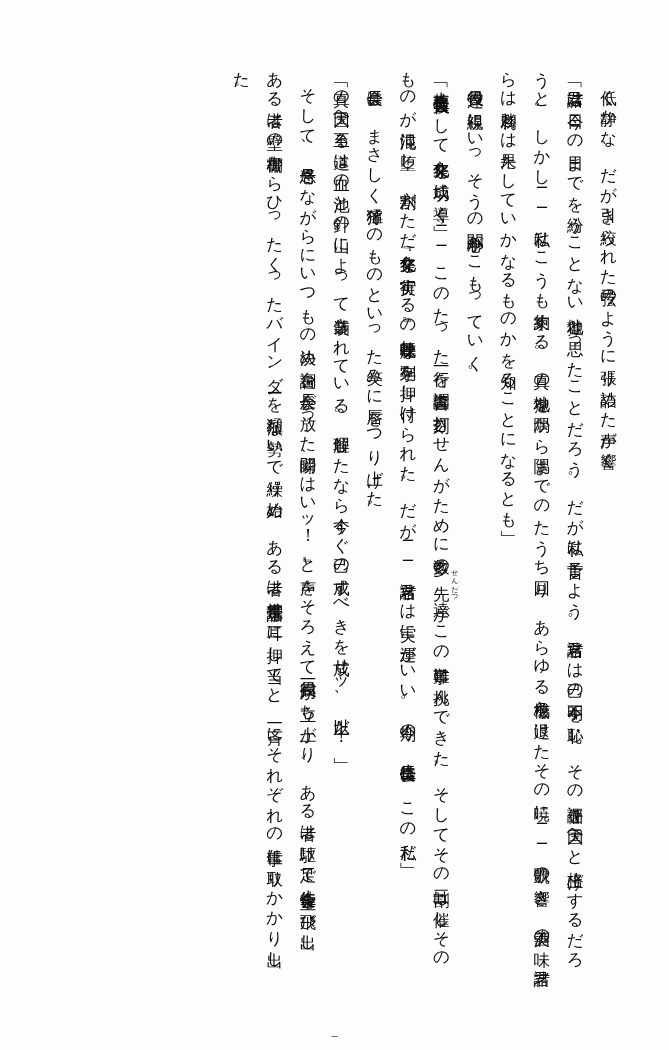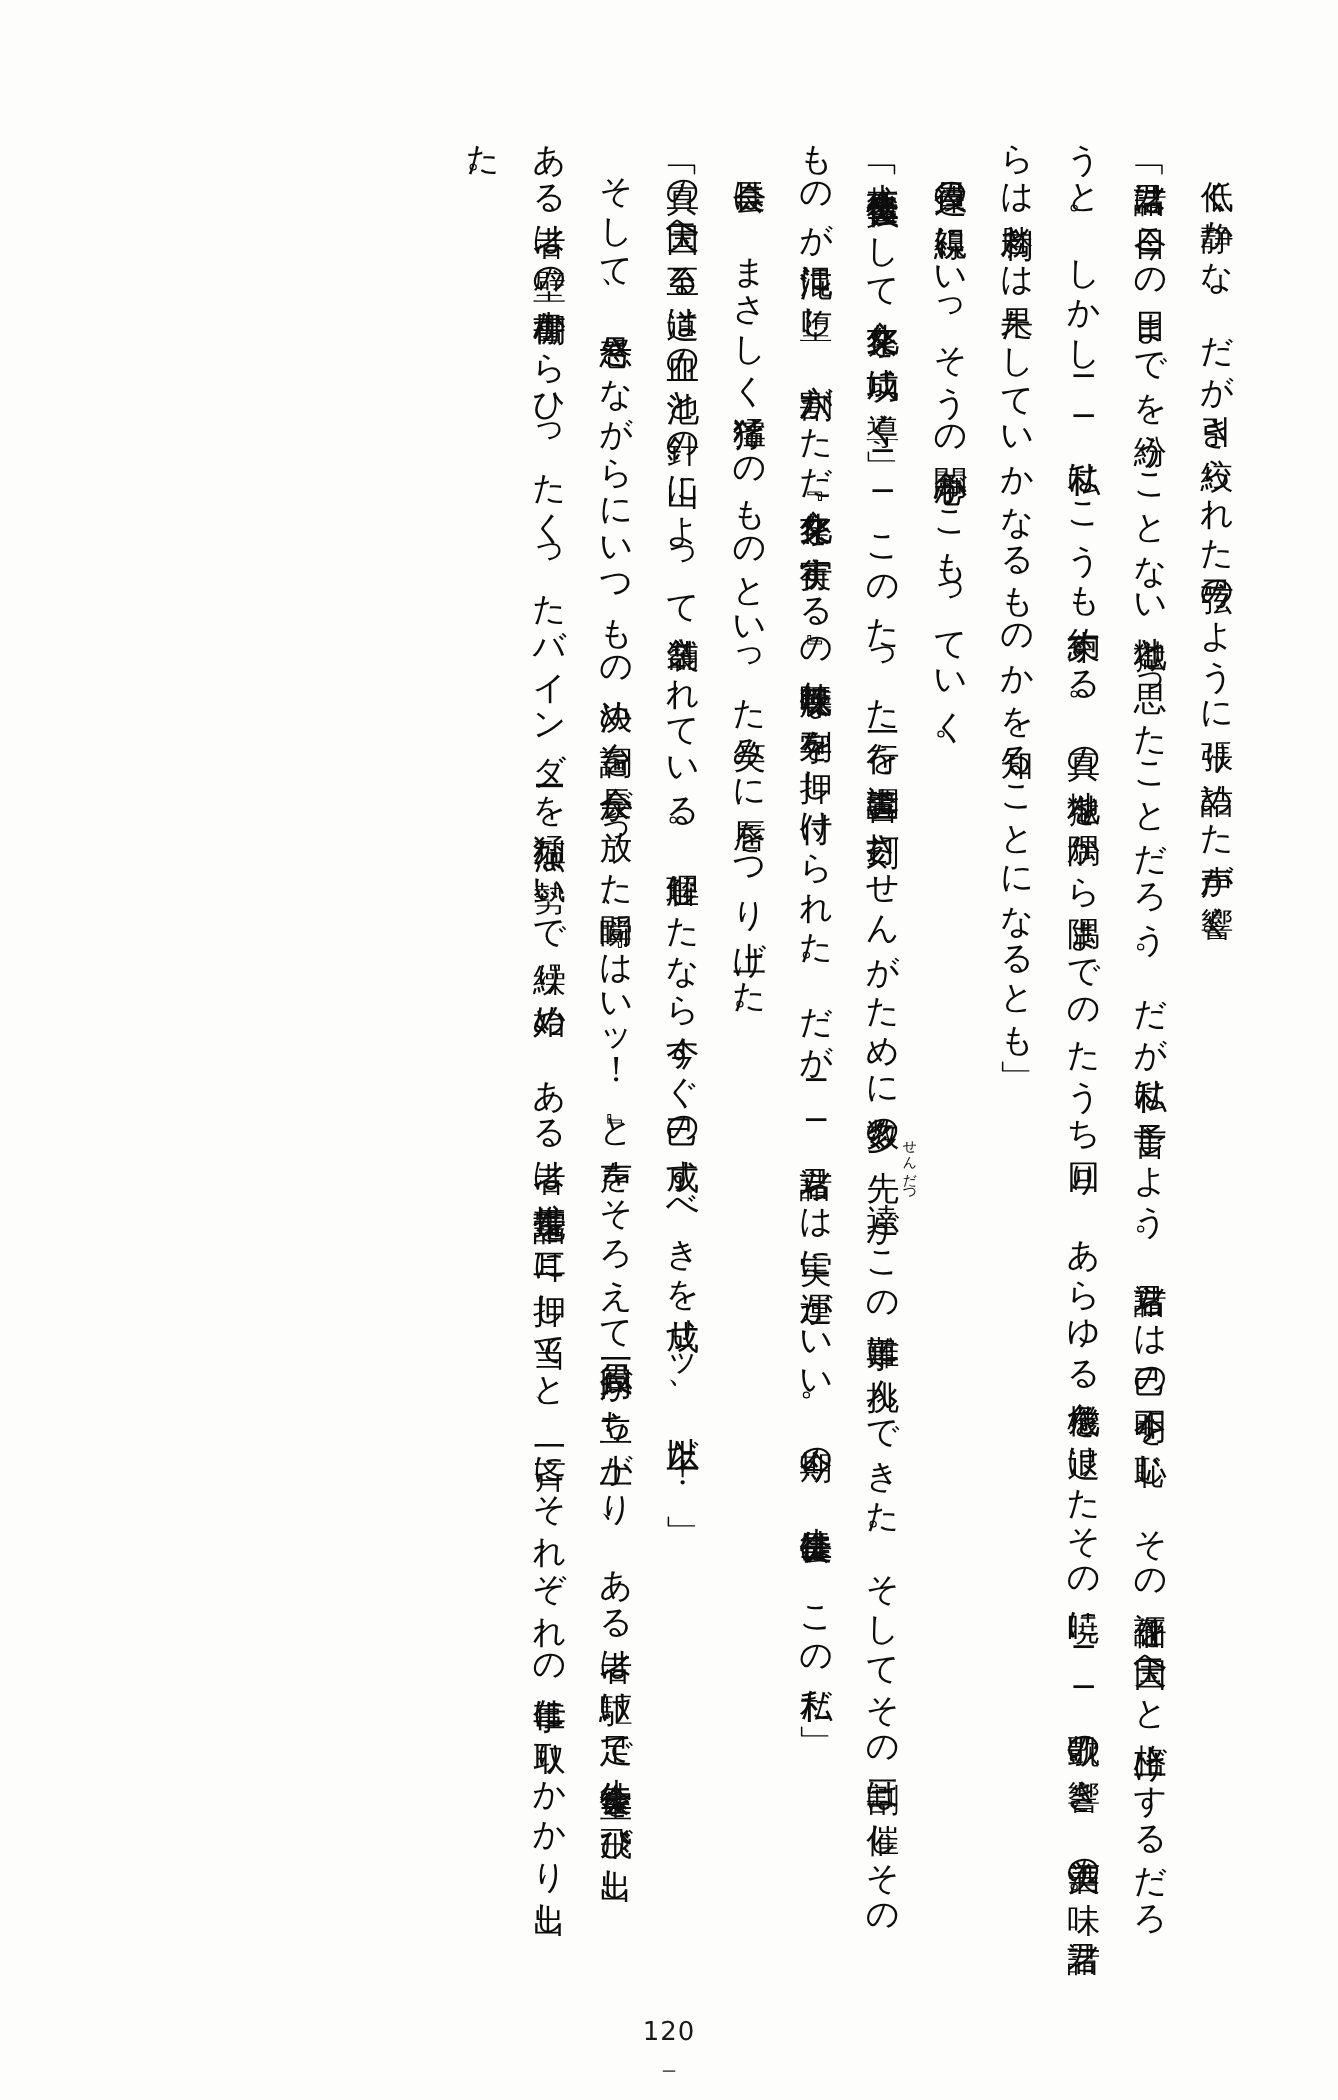--- a/index.html
+++ b/index.html
@@ -82,16 +82,15 @@
   <div class="text-body">
     <p class="para">低く静かな、だが引き絞られた弓弦のように張り詰めた声が響く。</p>
     <p class="para">「諸君は今日この日までを紛うことない地獄と思ったことだろう。だが私は予言しよう。諸君らは己の不明を恥じ、その評価を天国へと格上げするだろうと。しかし──私はこうも約束する。真の地獄を隅から隅までのたうち回り、あらゆる危機を退けたその暁に──凱歌の響き。美酒の味。諸君らは勝利とは果たしていかなるものかを知ることになるとも」</p>
     <p class="para">役員達の視線にいっそうの闘争心がこもっていく。</p>
     <p class="para">「本校生徒会役員として文化祭を成功に導く」──このたった一行を調査書に打刻させんがために数多の<ruby>先達<rt>せんだつ</rt></ruby>がこの難事に挑んできた。そしてその三割は催しそのものが混沌に堕し、六割がただ『文化祭を実行する』の無味乾燥な字列を押し付けられた。だが──諸君らは実に運がいい。今期の、生徒会長は、この私だ」</p>
     <p class="para">会長は、まさしく獰猛そのものといった笑みに唇をつり上げた。</p>
     <p class="para">「真の天国へ至る道は血の池と針の山によって舗装されている。理解したなら今すぐ己の成すべきを成せッ、以上だ!」</p>
     <p class="para">そして、怒号さながらにいつもの決め台詞を会長が放った瞬間、『はいッ!』と声をそろえて役員一同が立ち上がり、ある者は駆け足で生徒会室を飛び出し、ある者は壁の書棚からひったくったバインダーを猛烈な勢いで繰り始め、ある者は携帯電話を耳に押し当てと、一斉にそれぞれの仕事に取りかかり出した。</p>
   </div>
 
-  <div class="page-number">120</div>
   <div class="footer-mark">─</div>
 
 </div>
 
 </body></html>

